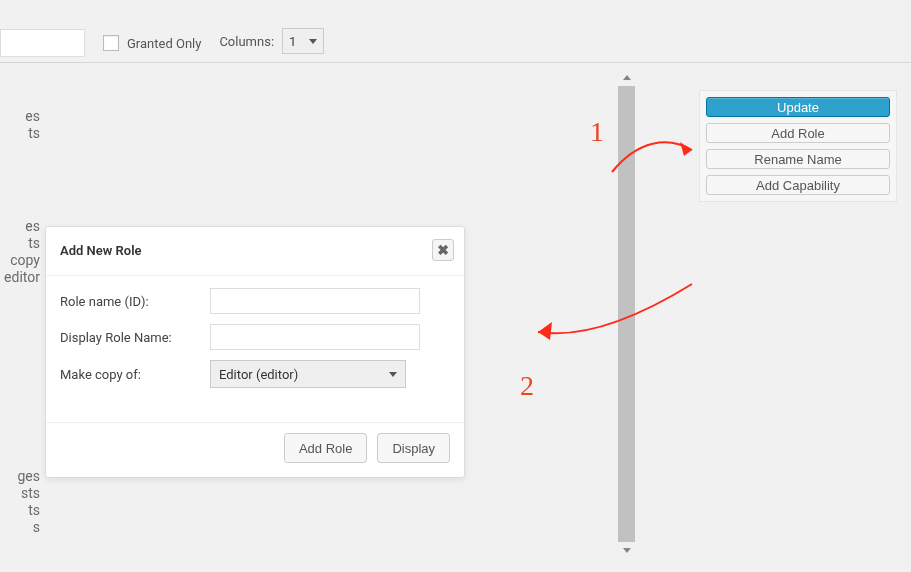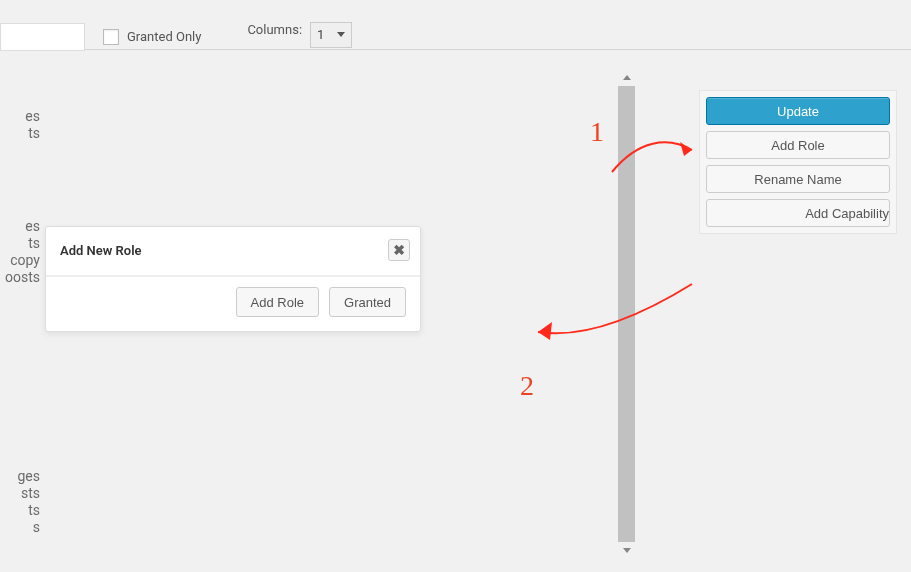--- a/index.html
+++ b/index.html
@@ -11,21 +11,21 @@
     width: 911px;
     height: 572px;
     overflow: hidden;
     position: relative;
   }
 
   
   .toolbar {
     position: absolute;
     top: 0; left: 0; right: 0;
-    height: 50px;
+    height: 63px;
     background: #f1f1f1;
     border-bottom: 1px solid #d6d6d6;
     display: flex;
     align-items: center;
     gap: 18px;
     padding-left: 0;
   }
   .filter-input {
     width: 85px;
     height: 28px;
@@ -45,24 +45,23 @@
   .checkbox-box {
     width: 16px; height: 16px;
     background: #fff;
     border: 1px solid #bbb;
     box-shadow: inset 0 1px 2px rgba(0,0,0,.07);
     cursor: pointer;
   }
   .checkbox-label { color: #555; cursor: pointer; }
   .columns-wrap {
     display: flex;
-    align-items: flex-start;
+    align-items: center;
     gap: 8px;
     margin-top: 20px;
-    margin-left: 28px;
   }
   .columns-label { color: #555; }
   .columns-select {
     width: 42px; height: 26px;
     background: #efefef;
     border: 1px solid #ccc;
     font-size: 13px;
     display: flex;
     align-items: center;
     justify-content: space-between;
@@ -137,44 +136,44 @@
     top: 90px;
     right: 14px;
     width: 198px;
     background: #f6f6f6;
     border: 1px solid #e5e5e5;
     padding: 6px;
   }
   .sb-btn {
     display: block;
     width: 100%;
-    height: 28px;
+    height: 20px;
     margin-bottom: 6px;
     border: 1px solid #ccc;
     border-radius: 3px;
     background: #f7f7f7;
     color: #555;
     font-size: 13px;
     cursor: pointer;
     text-align: center;
   }
-  .sb-btn:last-child { margin-bottom: 0; text-align: right; }
+  .sb-btn:last-child { margin-bottom: 0; }
   .sb-btn.primary {
     background: #2ea2cc;
     border-color: #0074a2;
     color: #fff;
     box-shadow: inset 0 1px 0 rgba(120,200,230,.5);
   }
 
   
   .modal {
     position: absolute;
     top: 226px;
     left: 45px;
-    width: 376px;
+    width: 420px;
     background: #fff;
     border: 1px solid #ddd;
     border-radius: 3px;
     box-shadow: 0 2px 6px rgba(0,0,0,.08);
   }
   .modal-title {
     display: flex;
     align-items: center;
     justify-content: space-between;
     padding: 12px 10px 14px 14px;
@@ -285,21 +284,21 @@
 </div>
 
 <div class="cap-list" style="top:108px">
   <div>es</div>
   <div>ts</div>
 </div>
 <div class="cap-list" style="top:218px">
   <div>es</div>
   <div>ts</div>
   <div>copy</div>
-  <div>oosts</div>
+  <div>editor</div>
 </div>
 <div class="cap-list" style="top:468px">
   <div>ges</div>
   <div>sts</div>
   <div>ts</div>
   <div>s</div>
 </div>
 
 <div class="vscrollbar">
   <div class="vscrollbar-arrow up">
@@ -318,23 +317,40 @@
   <button class="sb-btn">Add Role</button>
   <button class="sb-btn">Rename Name</button>
   <button class="sb-btn">Add Capability</button>
 </div>
 
 <div class="modal">
   <div class="modal-title">
     <span class="modal-title-text">Add New Role</span>
     <div class="close-btn">✖</div>
   </div>
+  <div class="modal-body">
+    <div class="form-row">
+      <label>Role name (ID):</label>
+      <input class="text-input" type="text" value="" style="">
+    </div>
+    <div class="form-row">
+      <label>Display Role Name:</label>
+      <input class="text-input" type="text" value="" style="">
+    </div>
+    <div class="form-row">
+      <label>Make copy of:</label>
+      <div class="select-wrap">
+        <span>Editor (editor)</span>
+        <span class="caret-down"></span>
+      </div>
+    </div>
+  </div>
   <div class="modal-footer">
     <button class="dlg-btn">Add Role</button>
-    <button class="dlg-btn">Granted</button>
+    <button class="dlg-btn">Display</button>
   </div>
 </div>
 
 <div class="annotation" style="top:0; left:0; width:911px; height:572px;">
   <span class="anno-num" style="top:116px; left:590px;">1</span>
   <svg class="arrow" style="position:absolute; top:132px; left:608px;" width="96" height="54">
     <path d="M4,40 C 30,8 60,4 84,18"></path>
     <polygon points="84,18 72,10 76,24"></polygon>
   </svg>
 

